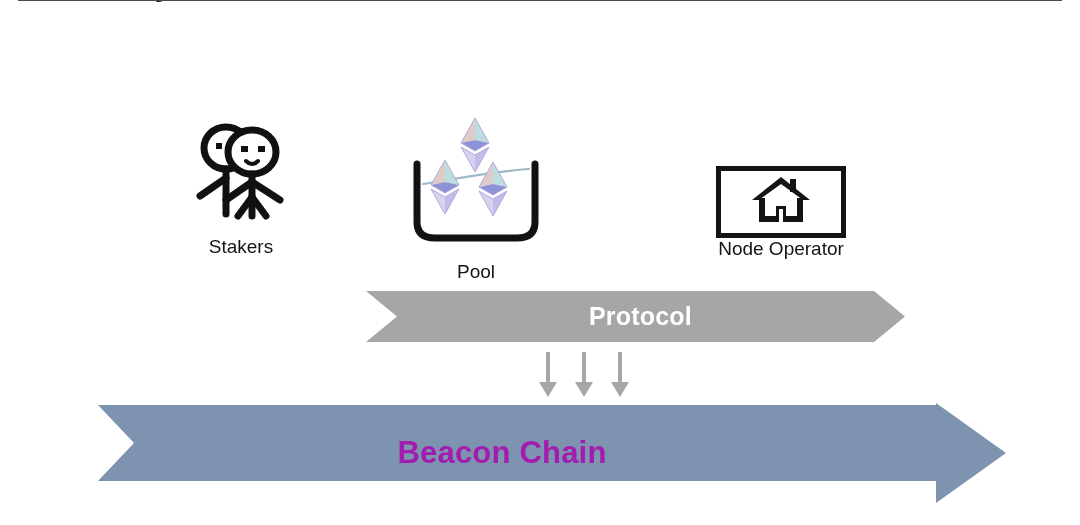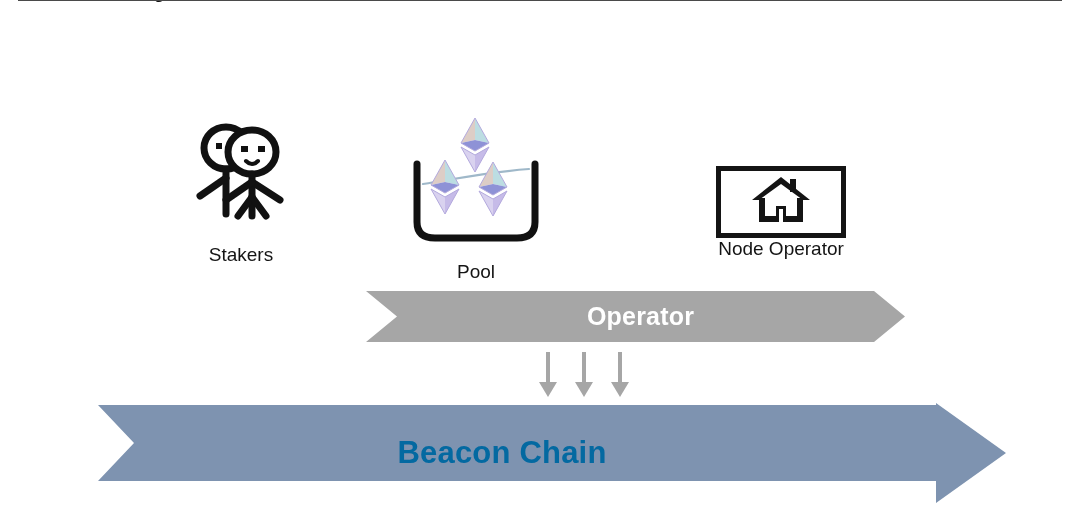--- a/index.html
+++ b/index.html
@@ -54,21 +54,21 @@
   }
   .node-label {
     font-size: 19px;
     color: #141414;
     white-space: nowrap;
     text-align: center;
   }
 
   
   .stakers { left: 165px; top: 122px; width: 152px; }
-  .stakers .node-label { margin-top: 8px; }
+  .stakers .node-label { }
 
   
   .pool { left: 398px; top: 112px; width: 156px; }
   .pool .node-label { margin-top: 5px; }
 
   
   .nodeop { left: 700px; top: 166px; width: 162px; }
   .nodeop .node-label { margin-top: 0; }
   .nodeop-frame {
     width: 130px;
@@ -117,21 +117,21 @@
     position: absolute;
     left: 0;
     top: 0;
     width: 100%;
     height: 100%;
     display: flex;
     align-items: center;
     justify-content: center;
     font-size: 31px;
     font-weight: bold;
-    color: #0369a1;
+    color: #a21caf;
     letter-spacing: 0.2px;
     padding-right: 100px;
     box-sizing: border-box;
   }
 
   
   .connectors {
     position: absolute;
     left: 530px;
     top: 352px;
@@ -226,21 +226,21 @@
         </svg>
       </span>
     </div>
     <div class="node-label">Node Operator</div>
   </div>
 
   <div class="validator">
     <svg width="539" height="51" viewBox="0 0 539 51" aria-hidden="true">
       <polygon points="0,0 508,0 539,25.5 508,51 0,51 31,25.5" fill="#a6a6a6"></polygon>
     </svg>
-    <div class="validator-text">Operator</div>
+    <div class="validator-text">Protocol</div>
   </div>
 
   <div class="connectors">
     <svg width="110" height="48" viewBox="0 0 110 48" aria-hidden="true">
       <g stroke="#a6a6a6" stroke-width="4" fill="none">
         <line x1="18" y1="0" x2="18" y2="40"></line>
         <line x1="54" y1="0" x2="54" y2="40"></line>
         <line x1="90" y1="0" x2="90" y2="40"></line>
       </g>
       <g fill="#a6a6a6">

